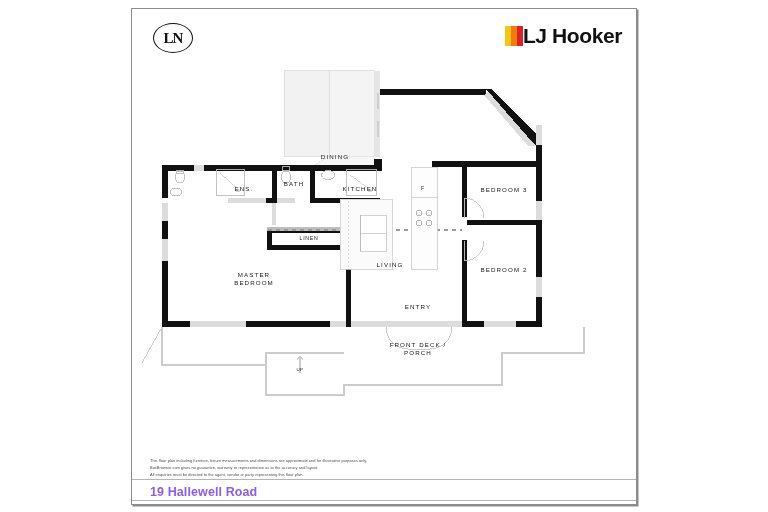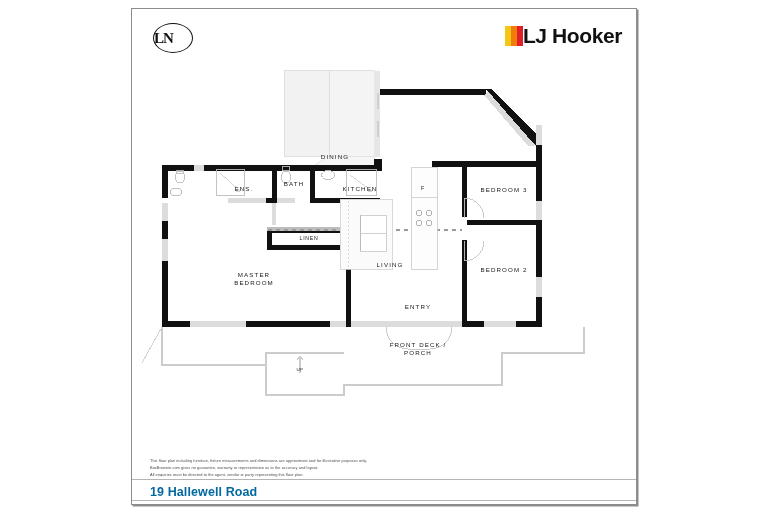--- a/index.html
+++ b/index.html
@@ -28,21 +28,21 @@
   }
   
   #ln-logo {
     position: absolute;
     left: 21px; top: 14px;
     width: 38px; height: 28px;
     border: 1.6px solid #111;
     border-radius: 50%;
     display: flex;
     align-items: center;
-    justify-content: flex-start;
+    justify-content: center;
   }
   #ln-logo span {
     font-family: "Liberation Serif", serif;
     font-size: 15px;
     font-weight: 700;
     letter-spacing: -1px;
     color: #111;
     line-height: 1;
   }
   #brand {
@@ -111,21 +111,21 @@
     bottom: 3px;
     height: 1px;
     background: #b5b5b5;
   }
   #address {
     position: absolute;
     left: 18px;
     top: 476px;
     font-size: 12.5px;
     font-weight: 700;
-    color: #0369a1;
+    color: #8b5cf6;
     letter-spacing: 0.1px;
   }
 </style>
 </head>
 <body>
 
 <div id="page">
   <div id="sheet">
 
     <div id="ln-logo">

